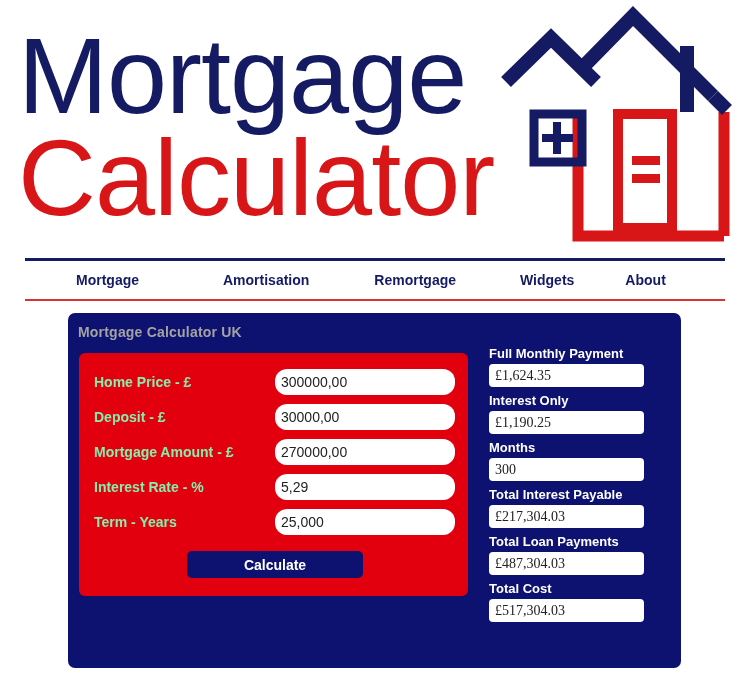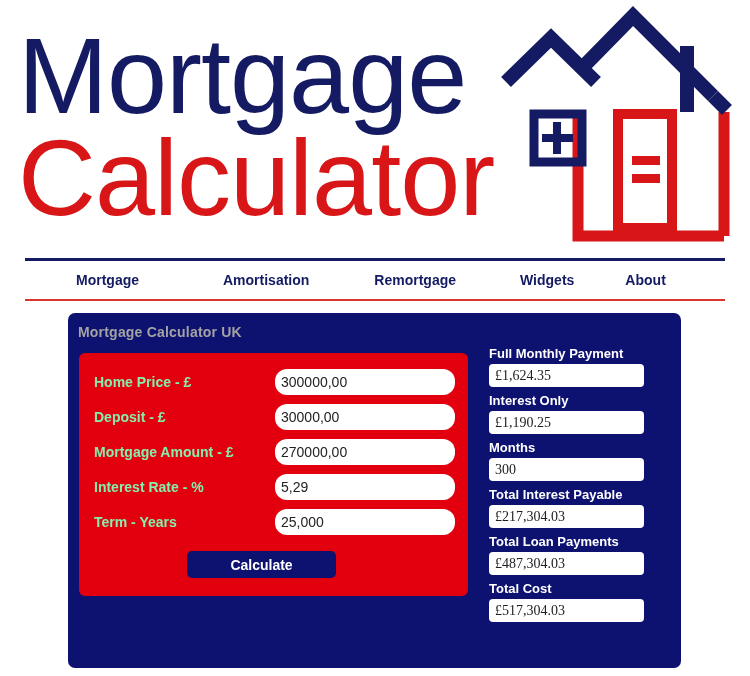--- a/index.html
+++ b/index.html
@@ -163,21 +163,21 @@
     color: #222222;
     font-family: "Liberation Sans", sans-serif;
     font-size: 14px;
     padding: 0 6px;
     outline: none;
   }
   #calculate-button {
     position: absolute;
     left: 108px;
     top: 198px;
-    width: 149px;
+    width: 176px;
     height: 27px;
     border: none;
     border-radius: 5px;
     background: #0d1170;
     color: #ffffff;
     font-family: "Liberation Sans", sans-serif;
     font-size: 14px;
     font-weight: bold;
     cursor: pointer;
   }

